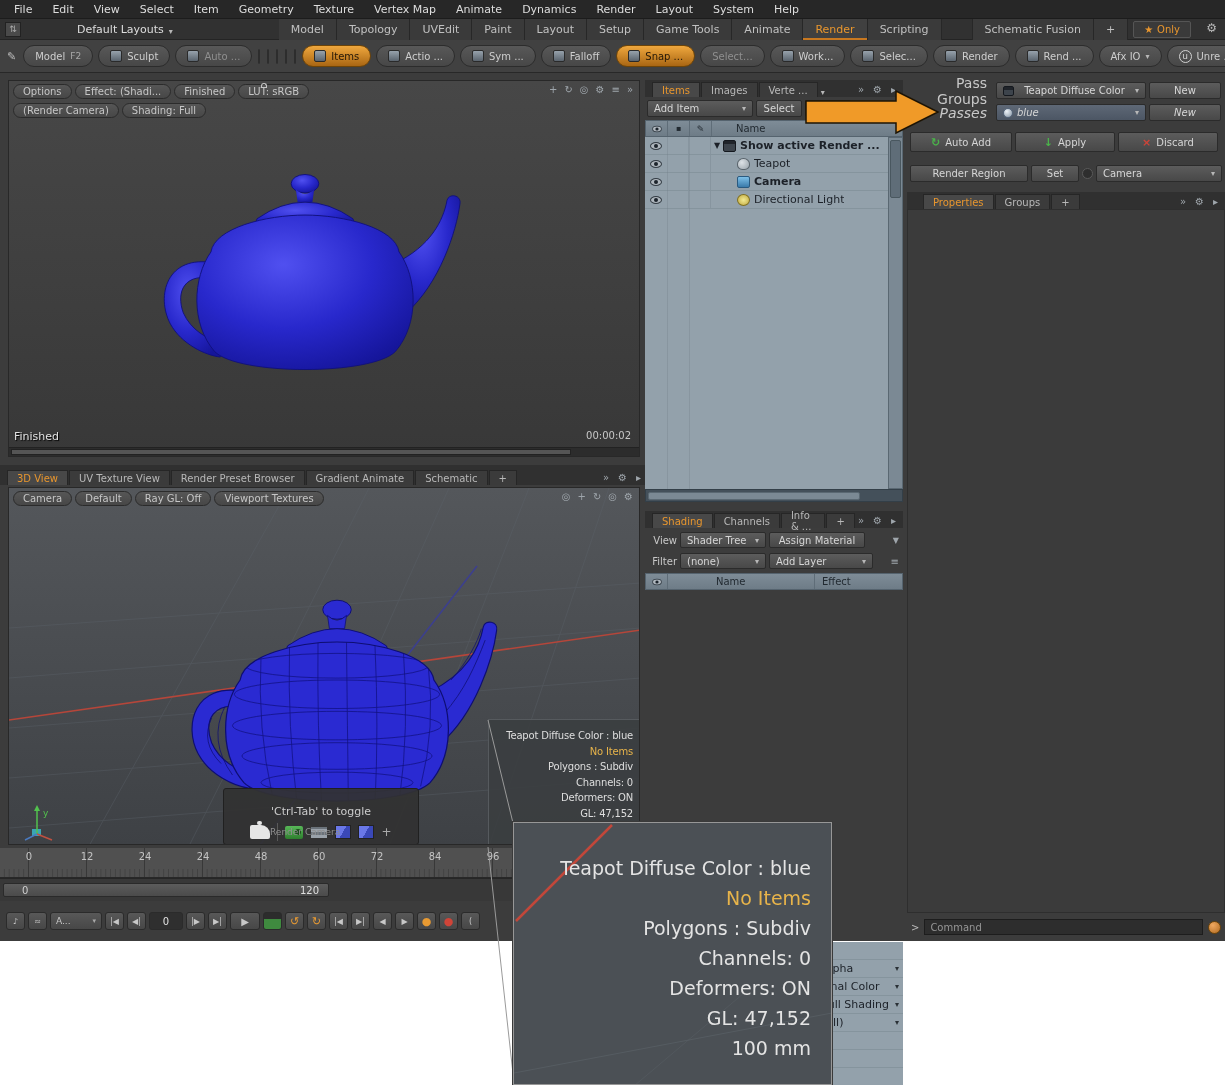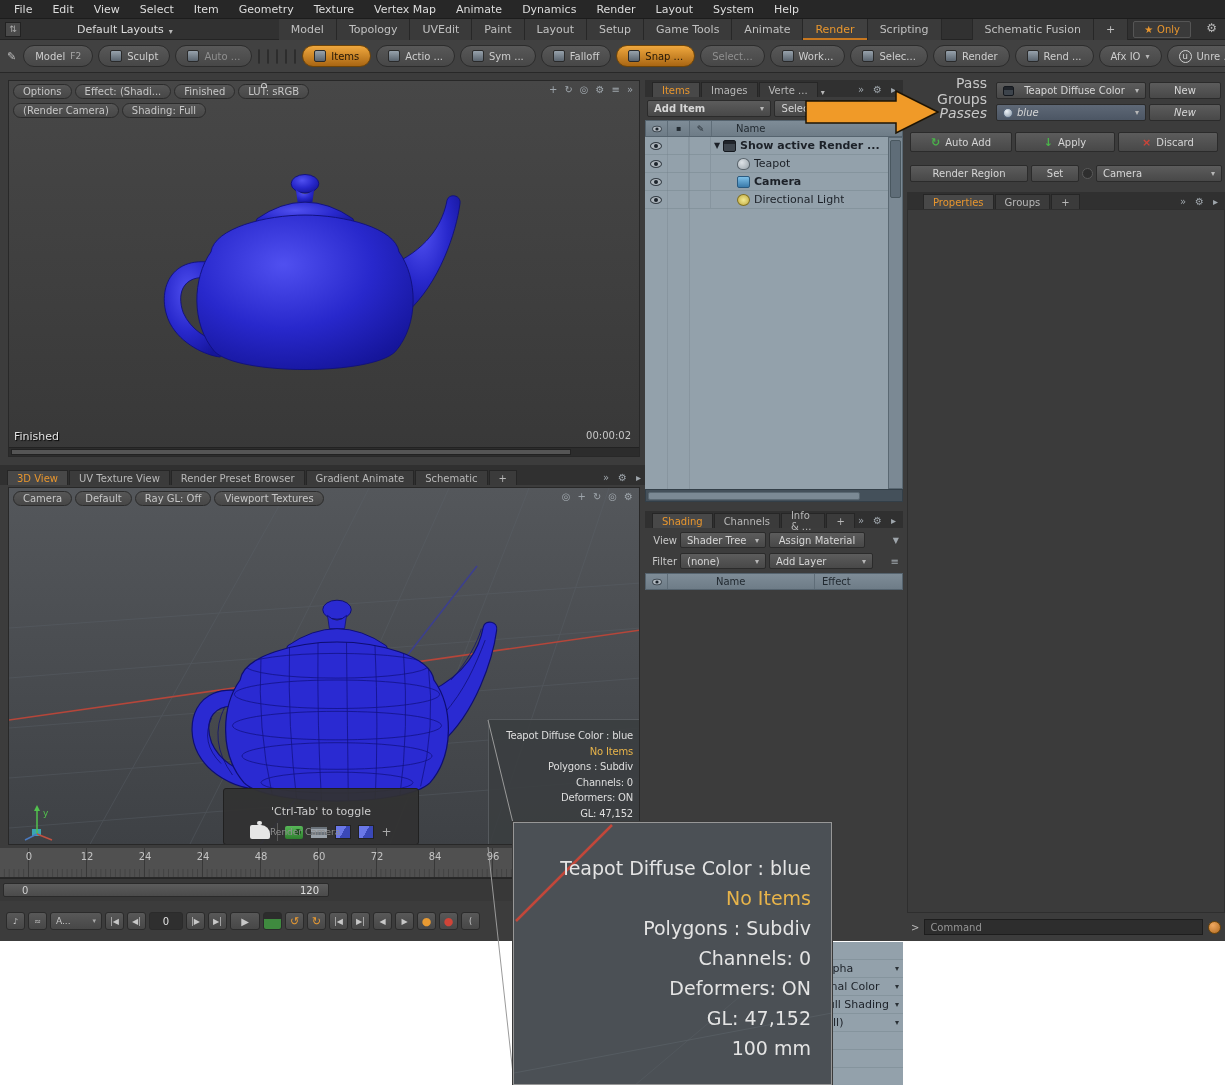--- a/index.html
+++ b/index.html
@@ -457,21 +457,21 @@
     <span class="tab selected">Items</span><span class="tab">Images</span><span class="tab">Verte ...</span></div>
     <span class="car" style="margin-left:2px;">▾</span>
     <div class="tab-icons">
 
     <span class="gico">»</span>
           <span class="gico">⚙</span>
           <span class="gico">▸</span>
         </div>
   </div>
   <div class="row-ctl abs" style="left:645px;top:99px;width:258px;height:19px;">
-    <span class="btn dd2" style="width:124px;height:17px;font-weight:bold;">
+    <span class="btn dd2" style="width:106px;height:17px;">
           <span>Add Item</span>
           <span class="car">▾</span>
         </span>
     <span class="btn" style="width:46px;height:17px;">Select</span>
     <span class="btn" style="width:46px;height:17px;">Filter</span>
     <span style="margin-left:auto;display:flex;align-items:center;gap:2px;">
       <span class="gico" style="font-size:8px;">▼</span>
       <span class="car">▾</span>
     </span>
   </div>

